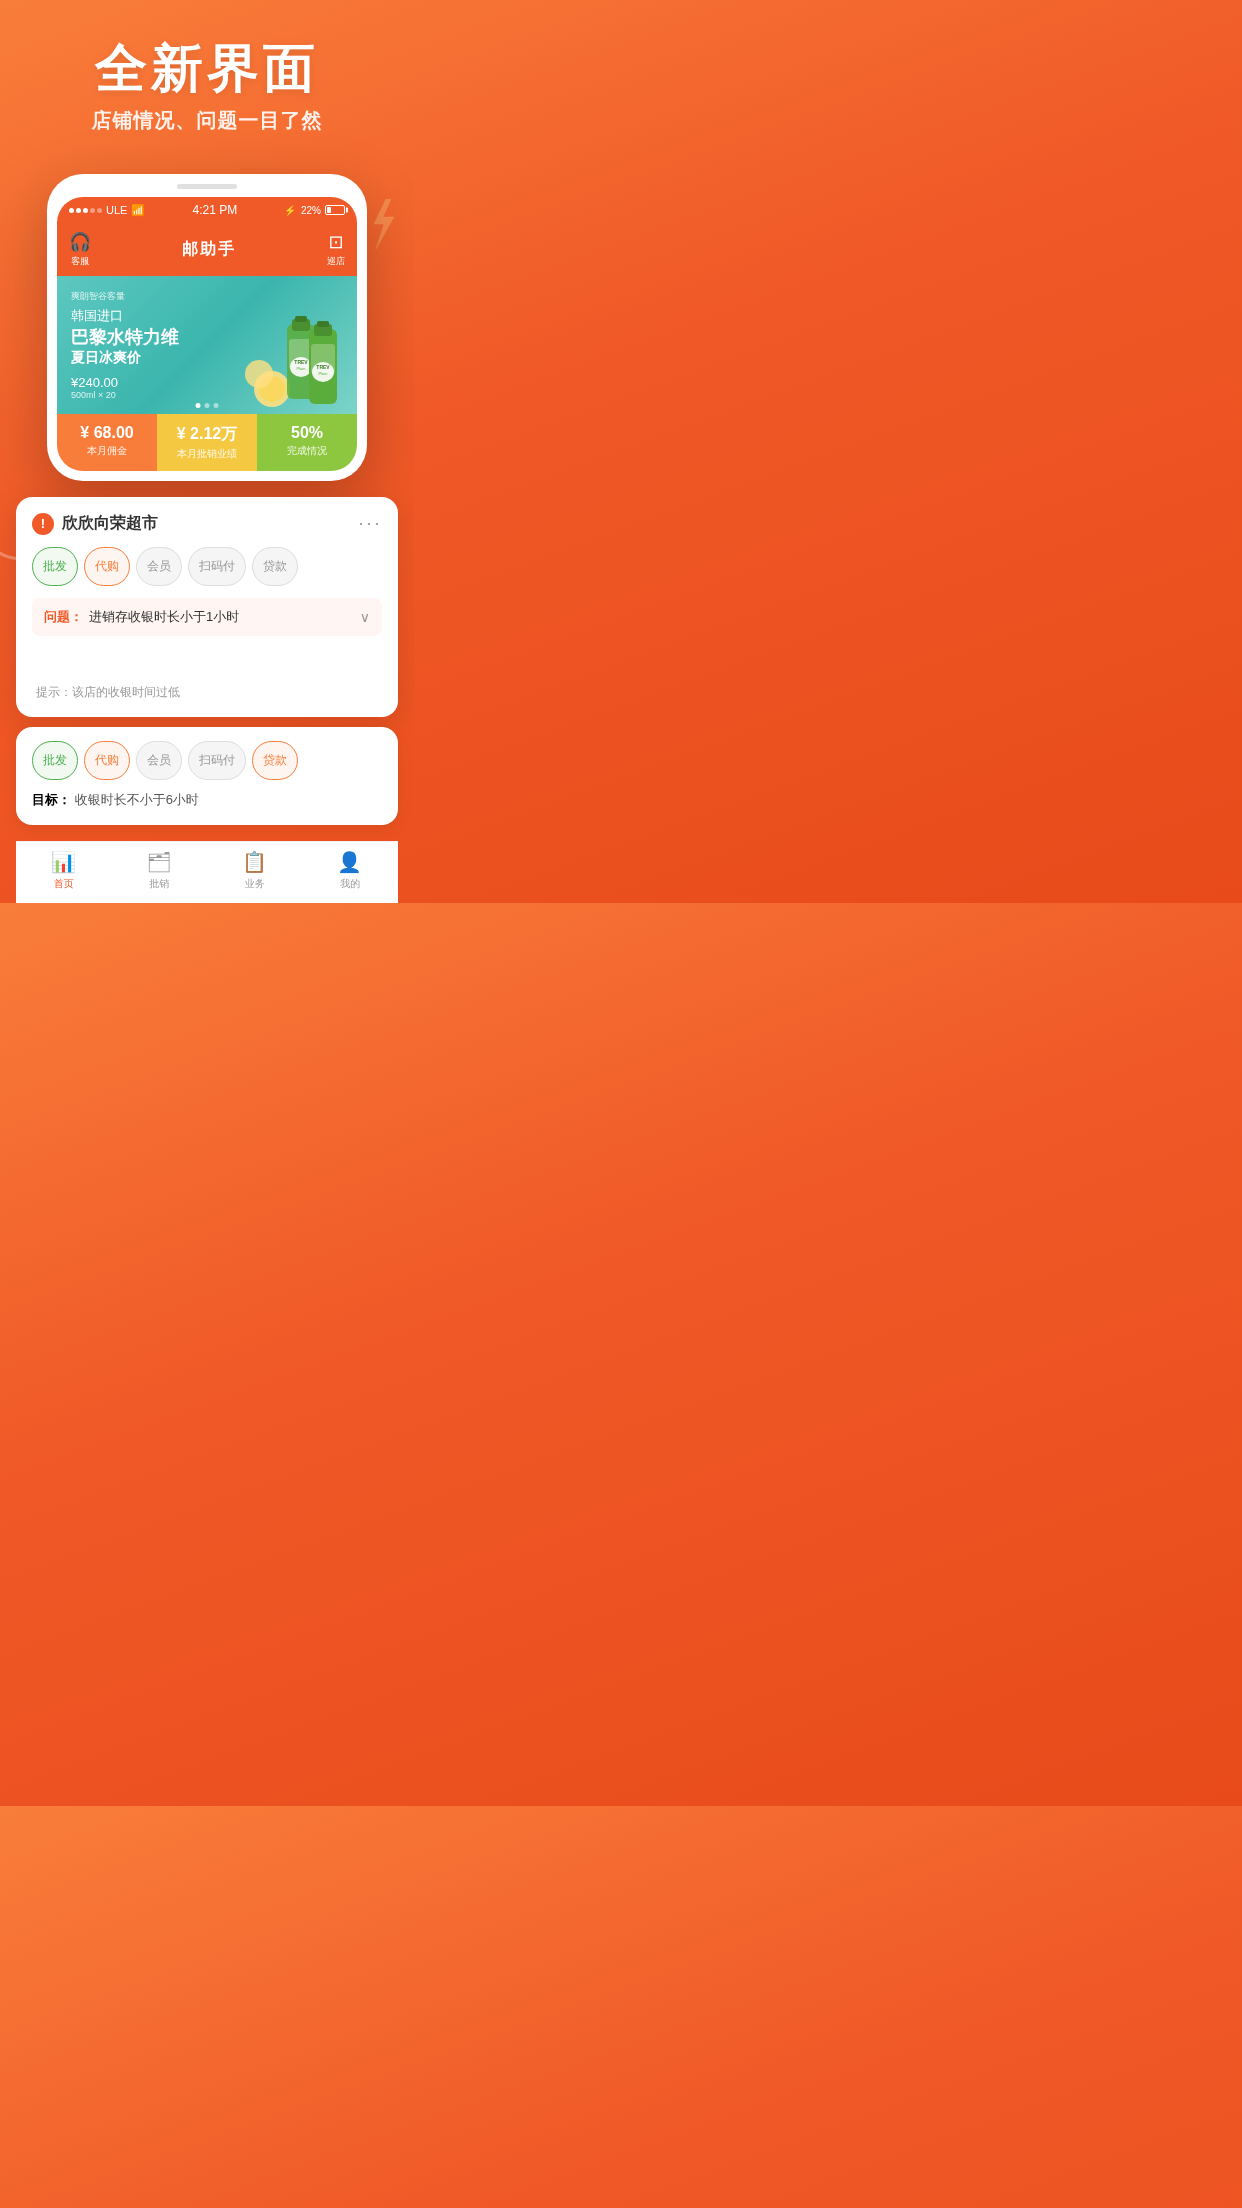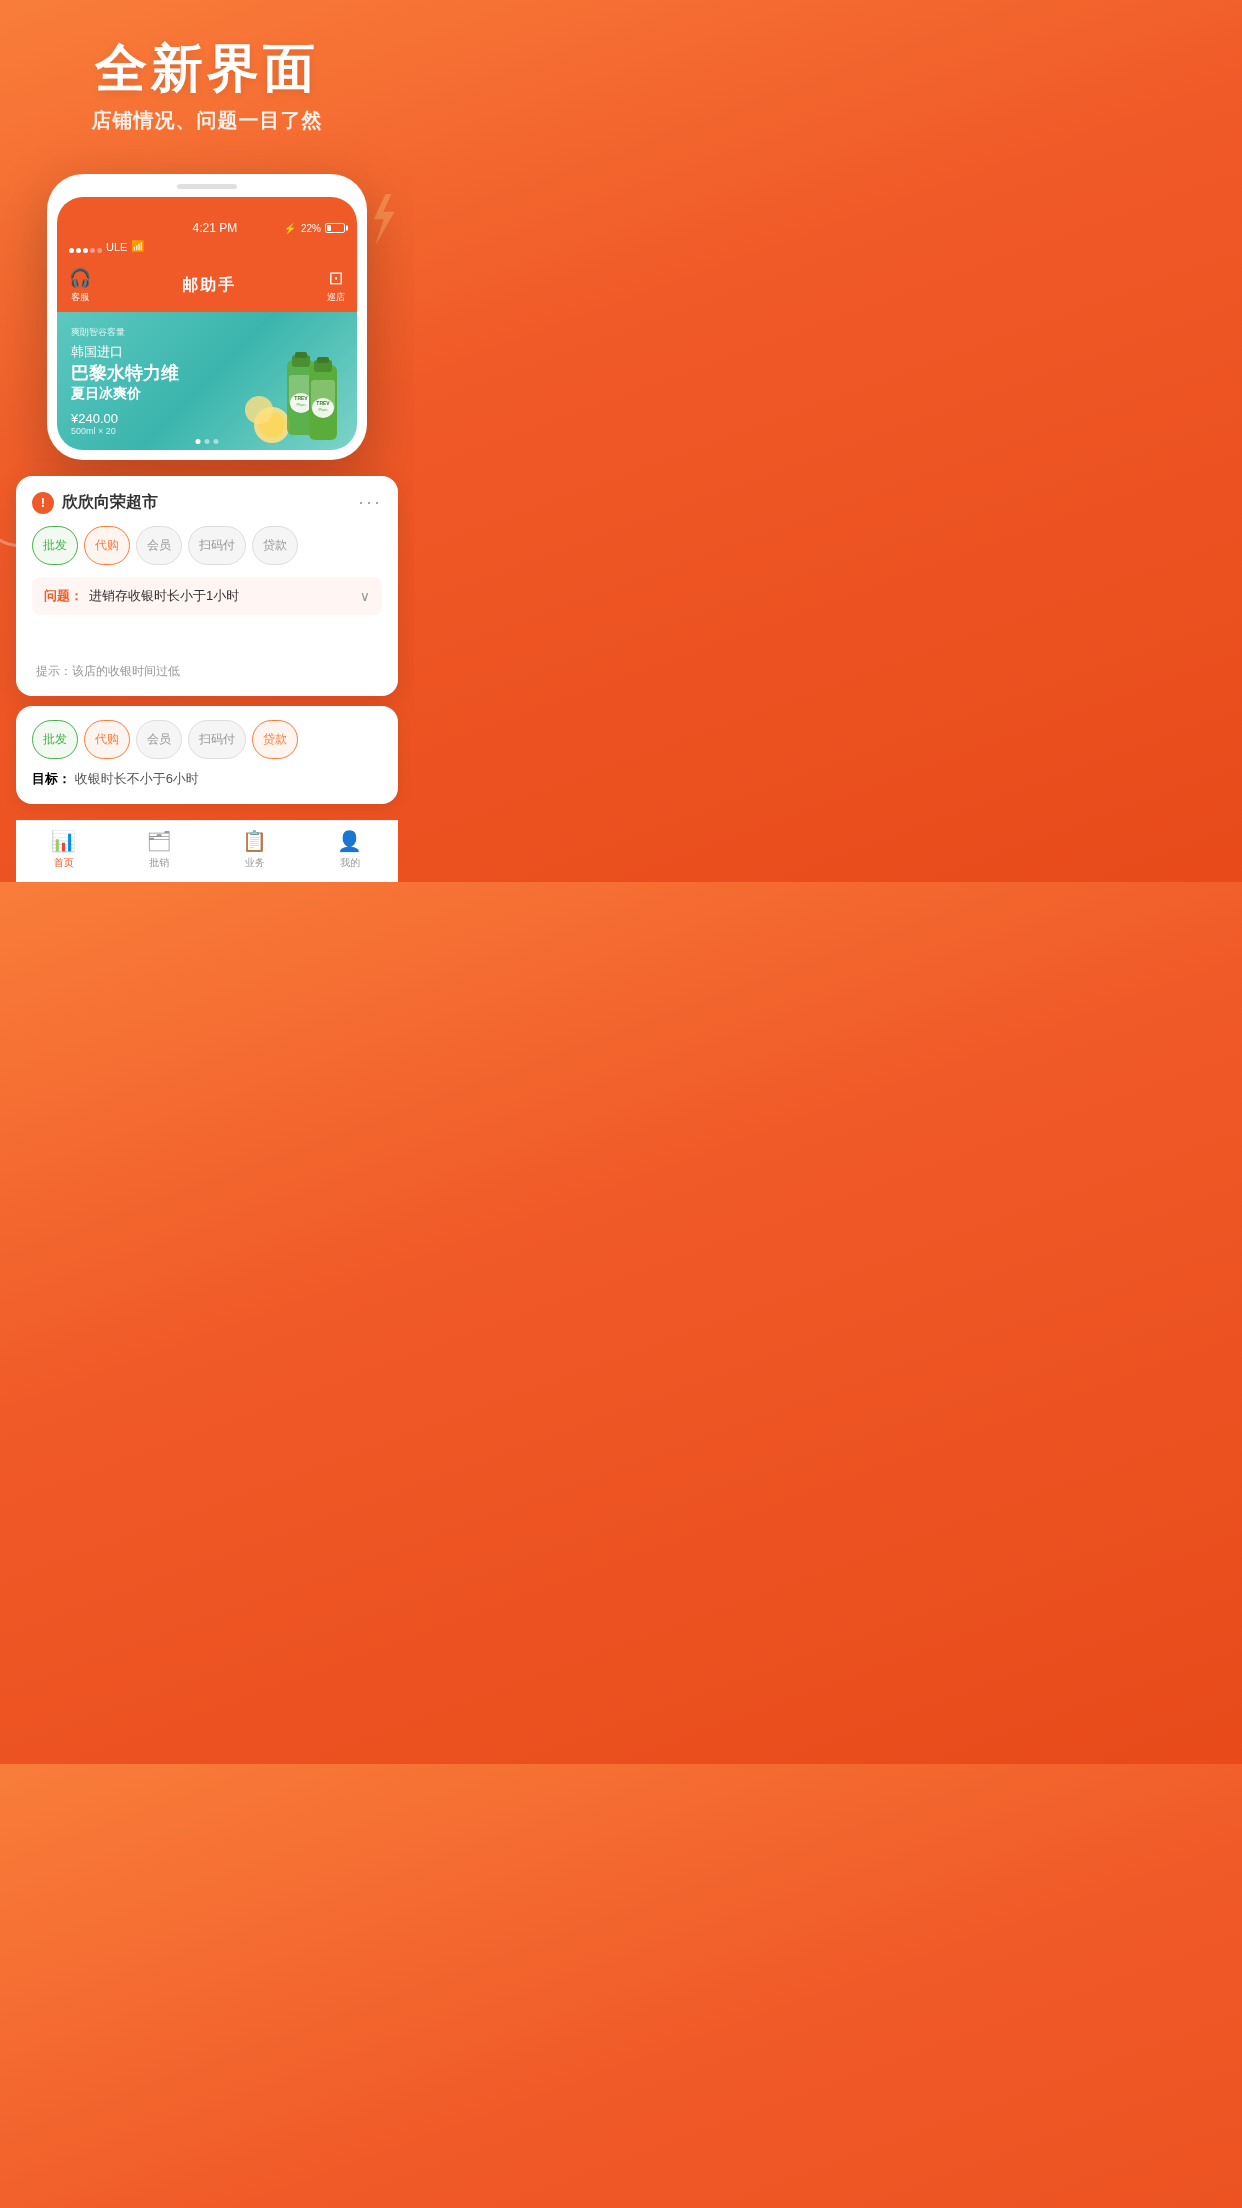--- a/index.html
+++ b/index.html
@@ -96,21 +96,21 @@
     
     .status-bar {
       background: #f05a28;
       display: flex;
       align-items: center;
       justify-content: space-between;
       padding: 6px 12px;
       font-size: 11px;
       color: white;
     }
-    .status-left { display: flex; align-items: flex-end; gap: 4px; margin-top: 37px; }
+    .status-left { display: flex; align-items: center; gap: 4px; }
     .status-dots { display: flex; gap: 2px; }
     .dot { width: 5px; height: 5px; border-radius: 50%; background: white; }
     .dot.empty { background: rgba(255,255,255,0.4); }
     .status-center { font-size: 12px; font-weight: 400; }
     .status-right { display: flex; align-items: center; gap: 4px; font-size: 10px; }
     .battery {
       width: 20px; height: 10px;
       border: 1.5px solid white;
       border-radius: 2px;
       position: relative;
@@ -439,20 +439,34 @@
           </svg>
         </div>
 
         <div class="banner-dots">
           <div class="banner-dot active"></div>
           <div class="banner-dot"></div>
           <div class="banner-dot"></div>
         </div>
       </div>
 
+      <div class="stats-row">
+        <div class="stat-card">
+          <div class="stat-amount">¥ 68.00</div>
+          <div class="stat-label">本月佣金</div>
+        </div>
+        <div class="stat-card">
+          <div class="stat-amount">¥ 2.12万</div>
+          <div class="stat-label">本月批销业绩</div>
+        </div>
+        <div class="stat-card">
+          <div class="stat-amount">50%</div>
+          <div class="stat-label">完成情况</div>
+        </div>
+      </div>
 
     </div>
   </div>
 </div>
 
 <div class="second-section">
   <div class="store-card">
     <div class="store-card-header">
       <div class="store-name-row">
         <div class="alert-icon">!</div>

